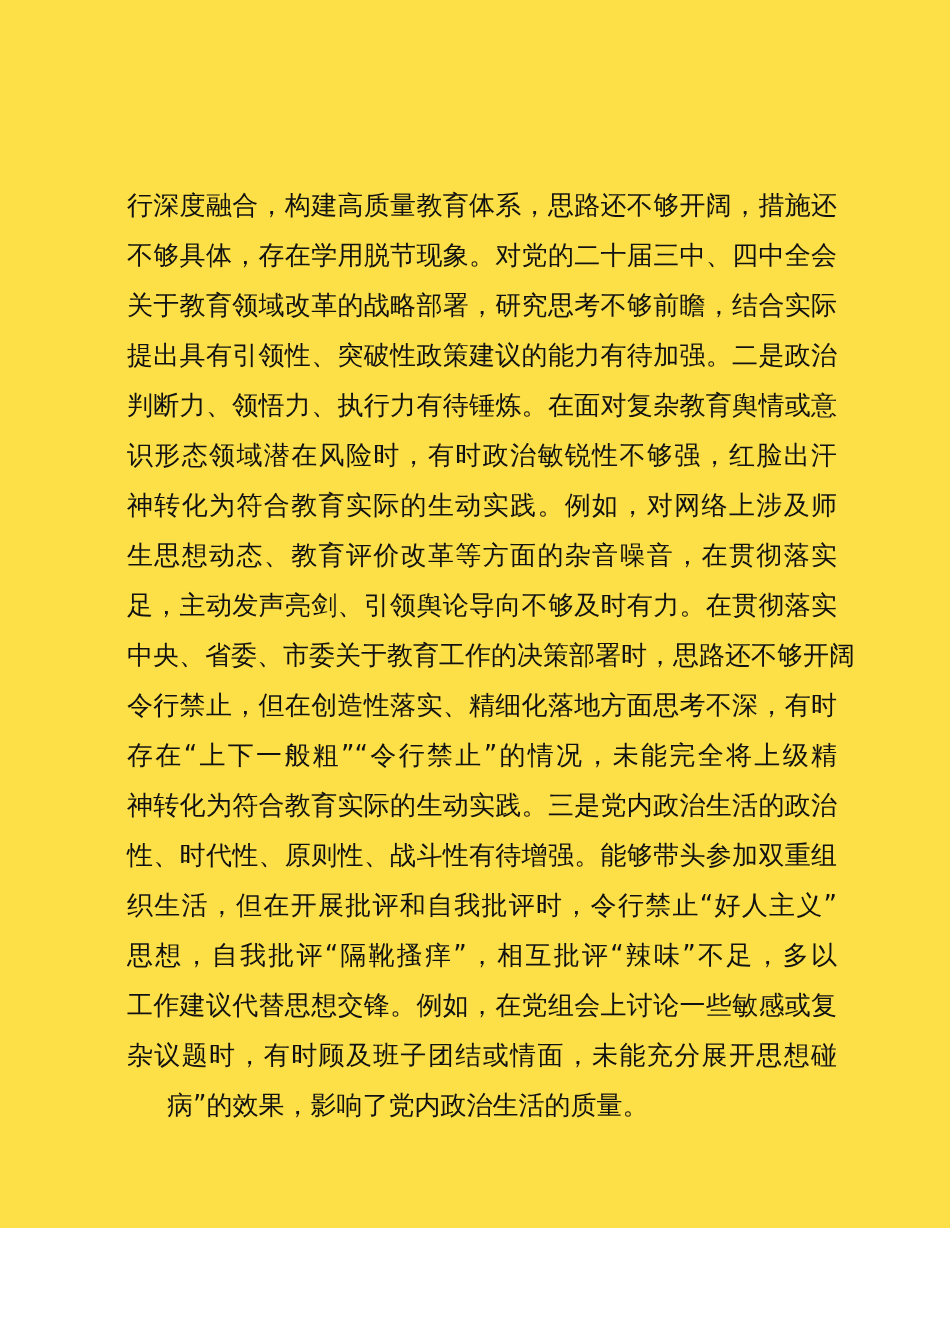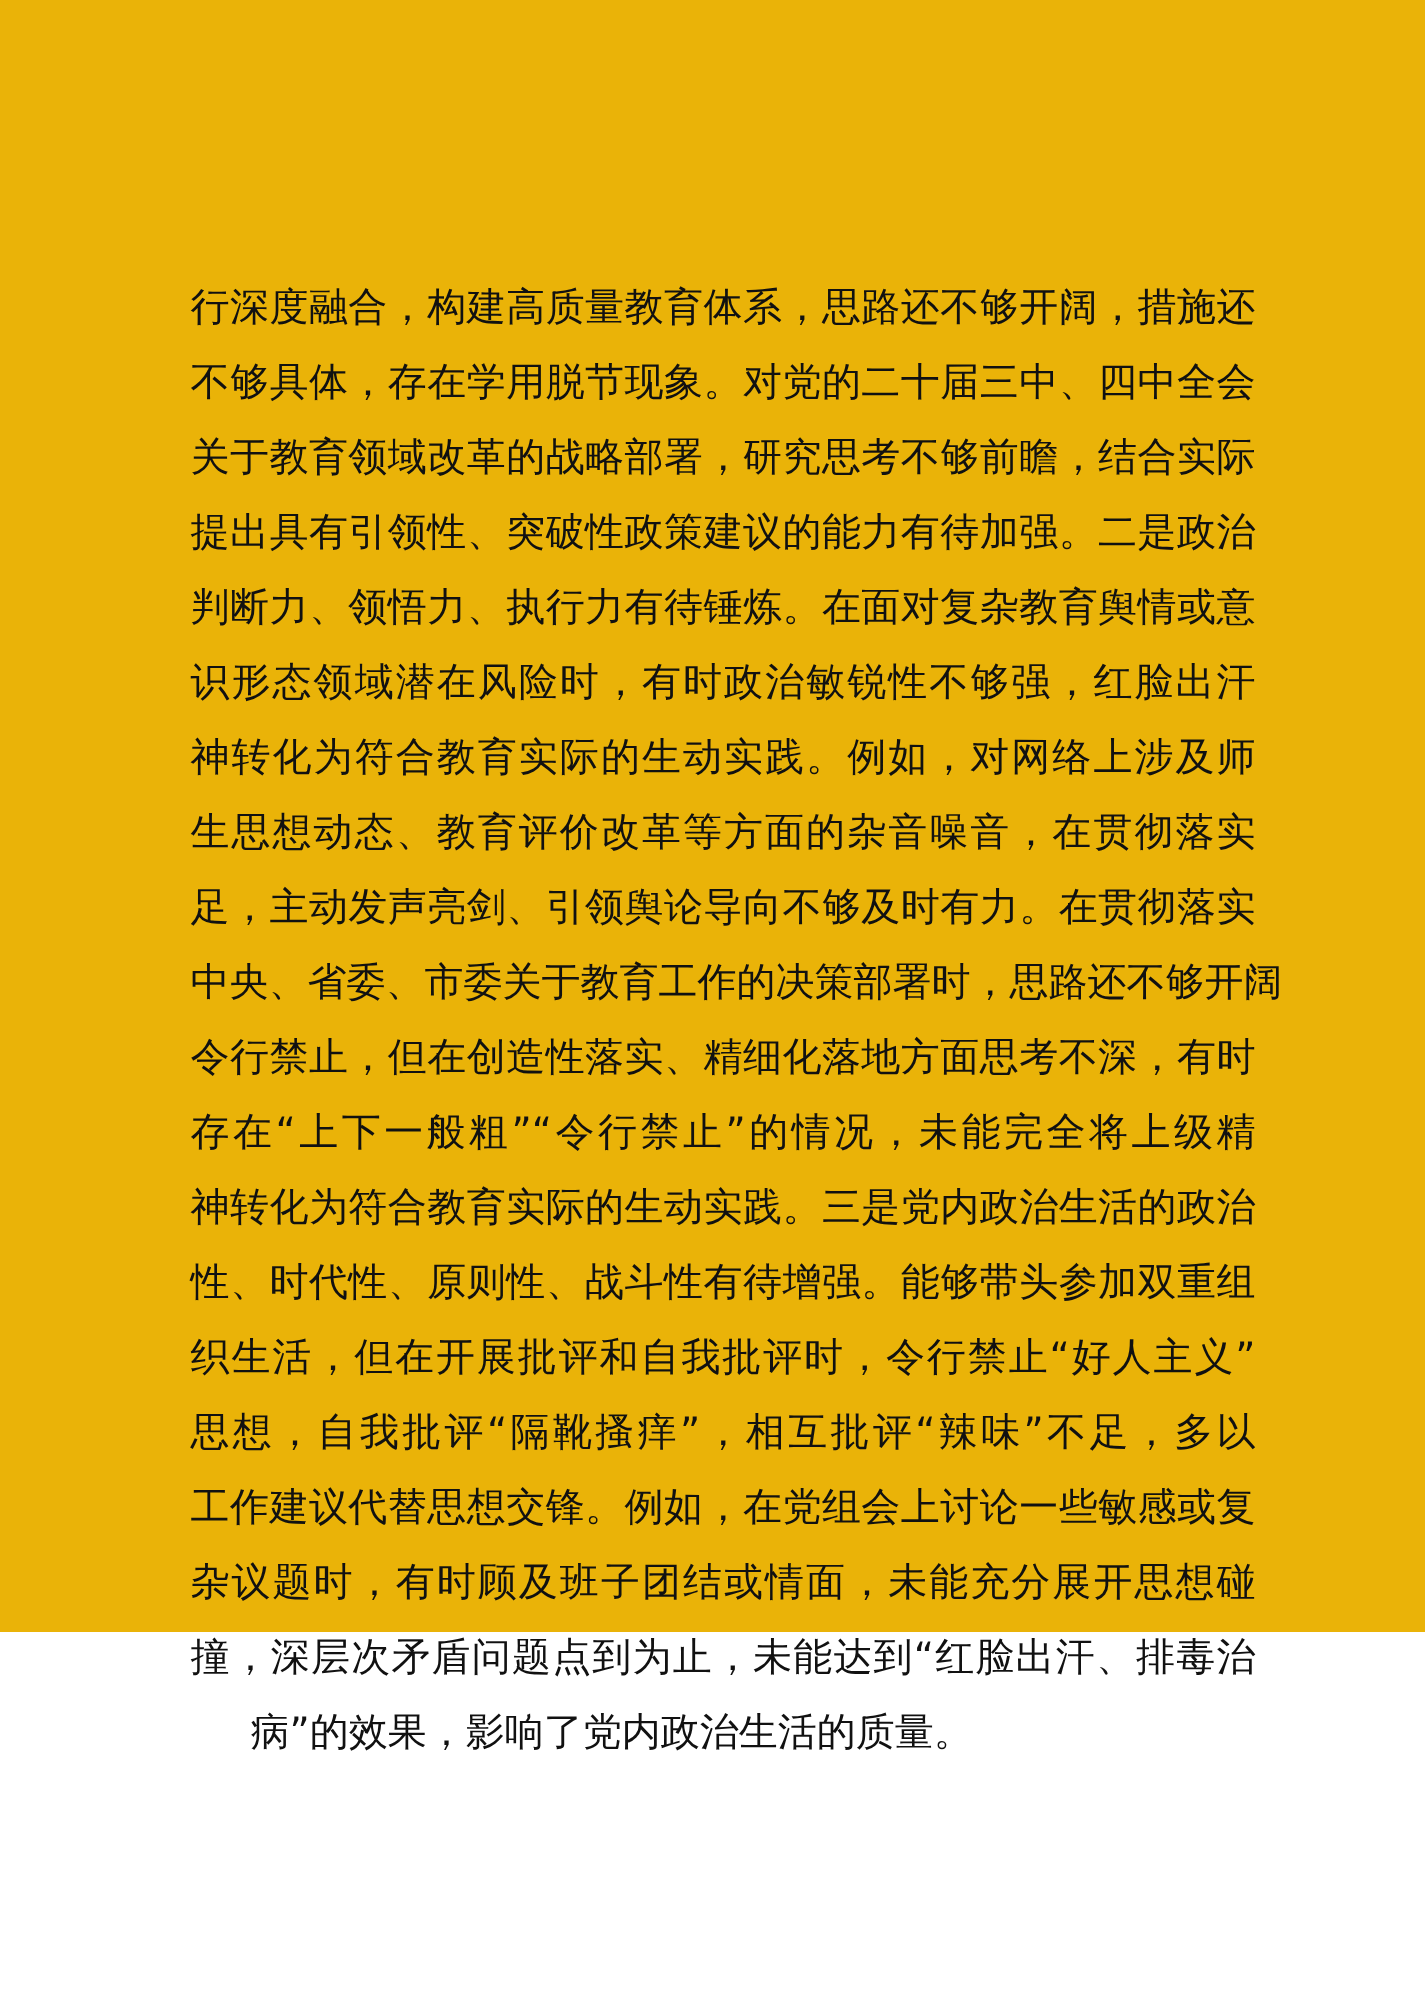--- a/index.html
+++ b/index.html
@@ -11,22 +11,22 @@
       width: 950px;
       height: 1344px;
       position: relative;
       overflow: hidden;
     }
     .page {
       position: absolute;
       left: 0;
       top: 0;
       width: 950px;
-      height: 1088px;
-      background: #eab308;
+      height: 1228px;
+      background: #fde047;
     }
     .body-text {
       position: absolute;
       left: 127px;
       top: 180px;
       width: 710px;
       margin: 0;
       padding: 0;
     }
     .line {
@@ -62,16 +62,15 @@
     <span class="line">足，主动发声亮剑、引领舆论导向不够及时有力。在贯彻落实</span>
     <span class="line">中央、省委、市委关于教育工作的决策部署时，思路还不够开阔</span>
     <span class="line">令行禁止，但在创造性落实、精细化落地方面思考不深，有时</span>
     <span class="line">存在“上下一般粗”“令行禁止”的情况，未能完全将上级精</span>
     <span class="line">神转化为符合教育实际的生动实践。三是党内政治生活的政治</span>
     <span class="line">性、时代性、原则性、战斗性有待增强。能够带头参加双重组</span>
     <span class="line">织生活，但在开展批评和自我批评时，令行禁止“好人主义”</span>
     <span class="line">思想，自我批评“隔靴搔痒”，相互批评“辣味”不足，多以</span>
     <span class="line">工作建议代替思想交锋。例如，在党组会上讨论一些敏感或复</span>
     <span class="line">杂议题时，有时顾及班子团结或情面，未能充分展开思想碰</span>
-    <span class="line">撞，深层次矛盾问题点到为止，未能达到“红脸出汗、排毒治</span>
     <span class="line last">病”的效果，影响了党内政治生活的质量。</span>
   </div>
 </div>
 
 </body></html>

